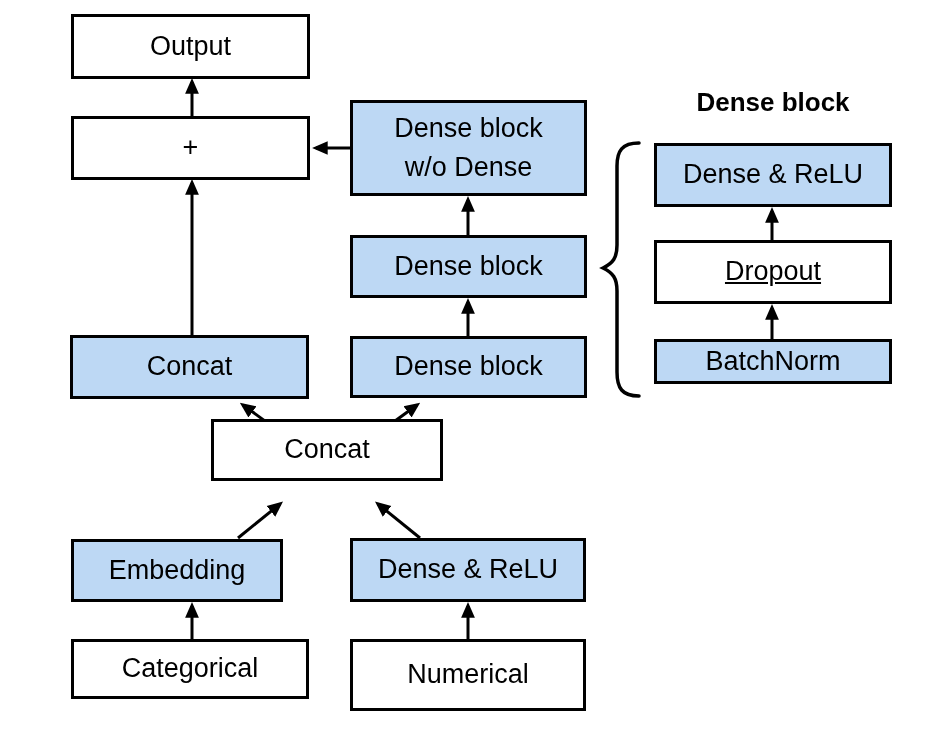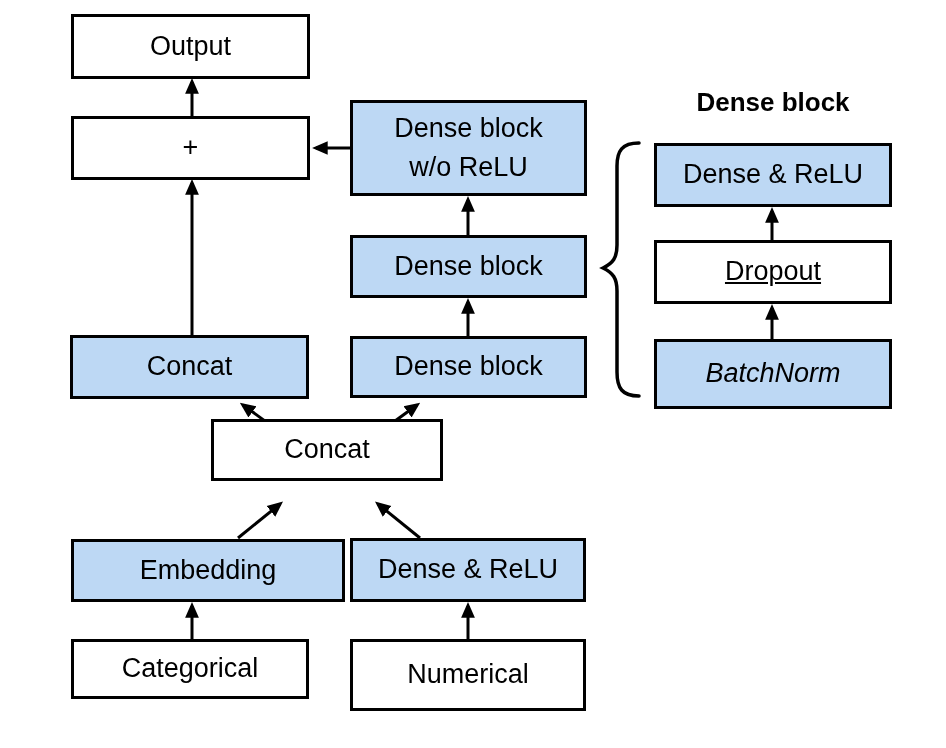--- a/index.html
+++ b/index.html
@@ -81,40 +81,40 @@
   <div class="node" style="left:71px; top:14px; width:239px; height:65px;">
     <span>Output</span>
   </div>
 
   <div class="node" style="left:71px; top:116px; width:239px; height:64px;">
     <span>+</span>
   </div>
 
   <div class="node blue" style="left: 350px; top: 100px; width: 237px; height: 96px; background: rgb(189, 216, 244);">
     <span>Dense block</span>
-    <span>w/o ReLU</span>
+    <span>w/o Dense</span>
   </div>
 
   <div class="node blue" style="left: 350px; top: 235px; width: 237px; height: 63px; background: rgb(189, 216, 244);">
     <span>Dense block</span>
   </div>
 
   <div class="node blue" style="left: 350px; top: 336px; width: 237px; height: 62px; background: rgb(189, 216, 244);">
     <span>Dense block</span>
   </div>
 
   <div class="node blue" style="left: 70px; top: 335px; width: 239px; height: 64px; background: rgb(189, 216, 244);">
     <span>Concat</span>
   </div>
 
   <div class="node" style="left:211px; top:419px; width:232px; height:62px;">
     <span>Concat</span>
   </div>
 
-  <div class="node blue" style="left: 71px; top: 539px; width: 274px; height: 63px; background: rgb(189, 216, 244);">
+  <div class="node blue" style="left: 71px; top: 539px; width: 212px; height: 63px; background: rgb(189, 216, 244);">
     <span>Embedding</span>
   </div>
 
   <div class="node blue" style="left: 350px; top: 538px; width: 236px; height: 64px; background: rgb(189, 216, 244);">
     <span>Dense &amp; ReLU</span>
   </div>
 
   <div class="node" style="left:71px; top:639px; width:238px; height:60px;">
     <span>Categorical</span>
   </div>
@@ -128,17 +128,17 @@
   </div>
 
   <div class="node blue" style="left: 654px; top: 143px; width: 238px; height: 64px; background: rgb(189, 216, 244);">
     <span>Dense &amp; ReLU</span>
   </div>
 
   <div class="node" style="left:654px; top:240px; width:238px; height:64px;text-decoration:underline;">
     <span>Dropout</span>
   </div>
 
-  <div class="node blue" style="left: 654px; top: 339px; width: 238px; height: 70px; background: rgb(189, 216, 244); font-style: italic;">
+  <div class="node blue" style="left: 654px; top: 339px; width: 238px; height: 45px; background: rgb(189, 216, 244);">
     <span>BatchNorm</span>
   </div>
 
 </div>
 
 </body></html>

